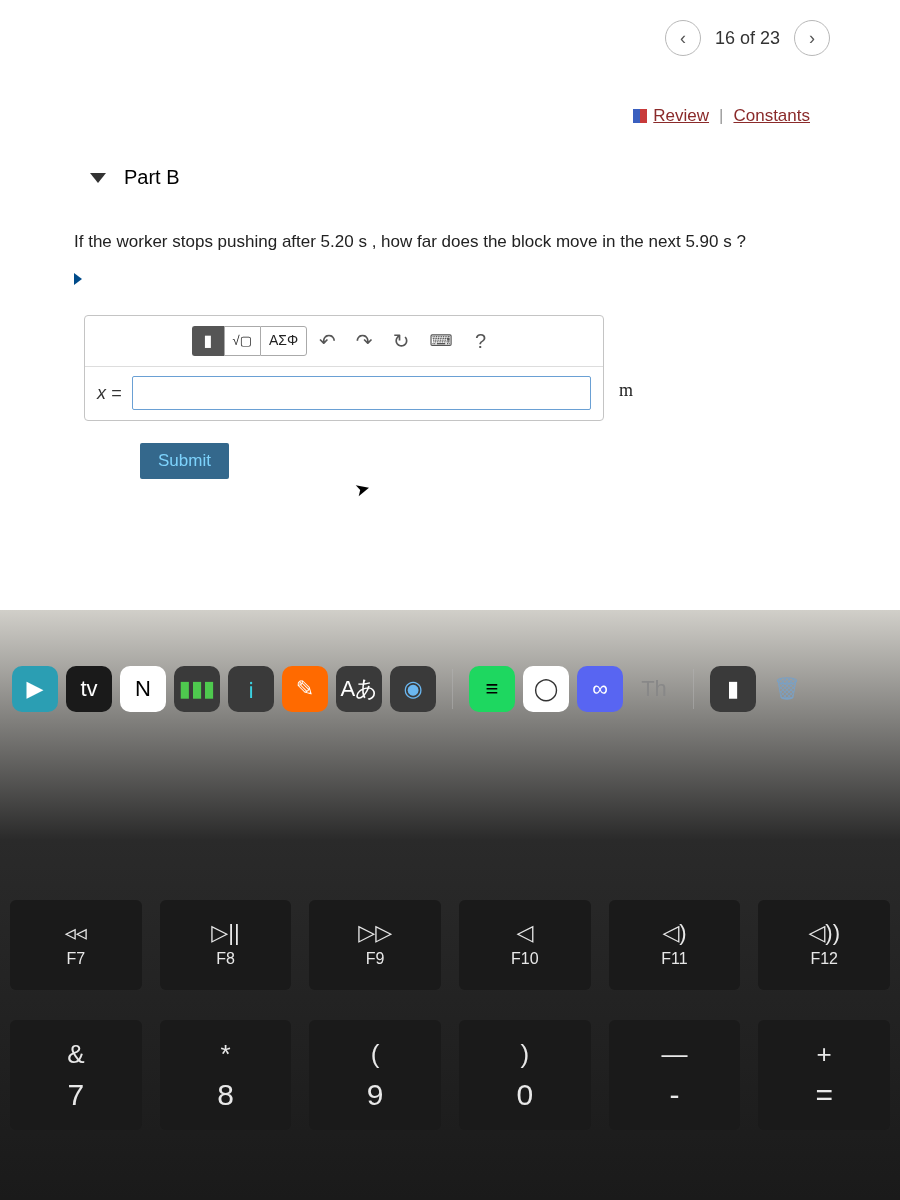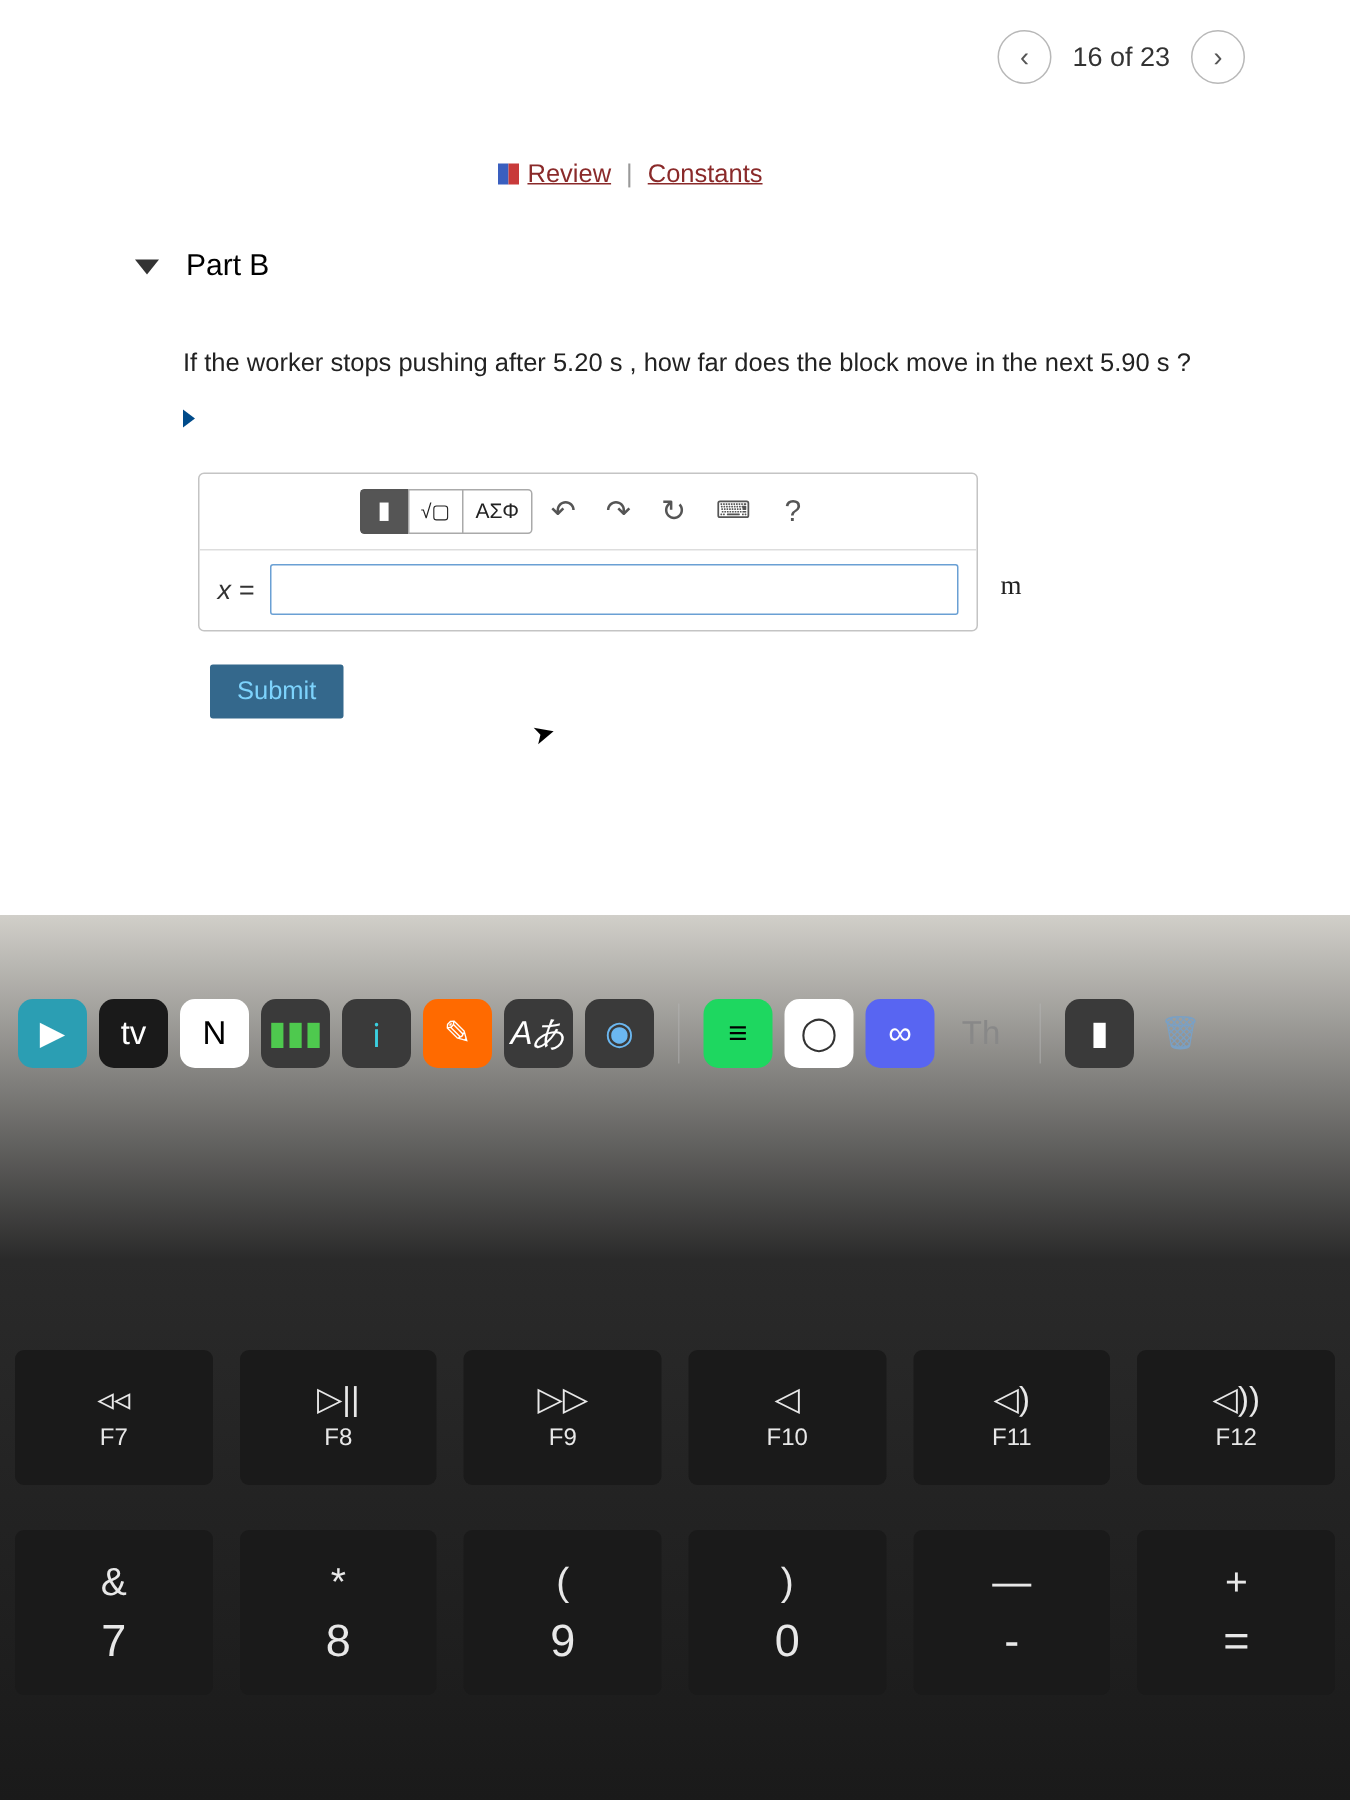--- a/index.html
+++ b/index.html
@@ -29,21 +29,21 @@
     border: 1px solid #b8b8b8;
     border-radius: 50%;
     display: flex; align-items: center; justify-content: center;
     font-size: 18px; color: #555;
     background: #fff;
     cursor: pointer;
   }
   .nav-count { font-size: 18px; color: #333; }
   .links-row {
     display: flex;
-    justify-content: center;
+    justify-content: flex-end;
     align-items: center;
     gap: 6px;
     padding-right: 60px;
     margin-bottom: 40px;
     font-size: 17px;
   }
   .flag-icon {
     display: inline-flex; gap: 0;
     height: 14px;
   }
@@ -56,21 +56,21 @@
     display: flex; align-items: center; gap: 18px;
     margin: 0 0 40px 60px;
     font-size: 20px;
   }
   .caret-down {
     width: 0; height: 0;
     border-left: 8px solid transparent;
     border-right: 8px solid transparent;
     border-top: 10px solid #333;
   }
-  .question-body { margin-left: 92px; font-size: 17px; color: #222; line-height: 1.5; }
+  .question-body { margin-left: 44px; font-size: 17px; color: #222; line-height: 1.5; }
   .question-text { margin-bottom: 18px; max-width: 720px; }
   .instr { font-weight: bold; margin-bottom: 14px; }
   .hints {
     color: #004b8a;
     font-weight: bold;
     display: flex; align-items: center; gap: 8px;
     margin-bottom: 30px;
     cursor: pointer;
   }
   .caret-right {
@@ -251,21 +251,21 @@
   <div class="cursor-ptr">➤</div>
 </div>
 
 <div class="dock" id="dock">
     <div class="dock-item" style="background: rgb(43, 158, 179);">▶</div>
     <div class="dock-item" style="background: rgb(26, 26, 26);">tv</div>
     <div class="dock-item" style="background: rgb(255, 255, 255); color: rgb(0, 0, 0);">N</div>
     <div class="dock-item" style="background: rgb(58, 58, 58); color: rgb(78, 201, 78);">▮▮▮</div>
     <div class="dock-item" style="background: rgb(58, 58, 58); color: rgb(59, 208, 224);">ℹ</div>
     <div class="dock-item" style="background: rgb(255, 106, 0);">✎</div>
-    <div class="dock-item" style="background: rgb(58, 58, 58); font-style: italic;">Aあ</div>
+    <div class="dock-item" style="background: rgb(58, 58, 58);">Aあ</div>
     <div class="dock-item" style="background: rgb(58, 58, 58); color: rgb(107, 183, 240);">◉</div>
     <div class="dock-sep"></div>
     <div class="dock-item" style="background: rgb(30, 215, 96); color: rgb(0, 0, 0);">≡</div>
     <div class="dock-item" style="background: rgb(255, 255, 255); color: rgb(51, 51, 51);">◯</div>
     <div class="dock-item" style="background: rgb(88, 101, 242);">∞</div>
     <div class="dock-item" style="background: transparent; color: rgb(136, 136, 136);">Th</div>
     <div class="dock-sep"></div>
     <div class="dock-item" style="background: rgb(58, 58, 58);">▮</div>
     <div class="dock-item" style="background: transparent; color: rgb(122, 160, 196);">🗑</div>
   </div>

